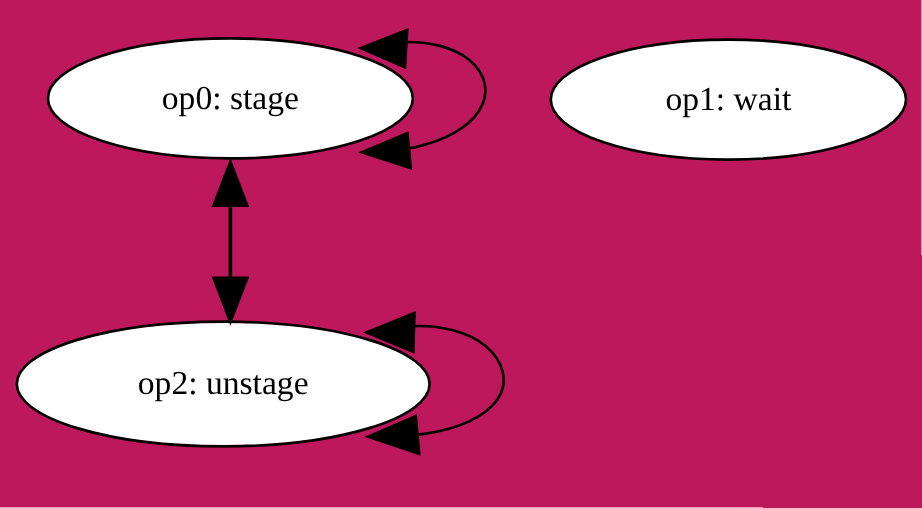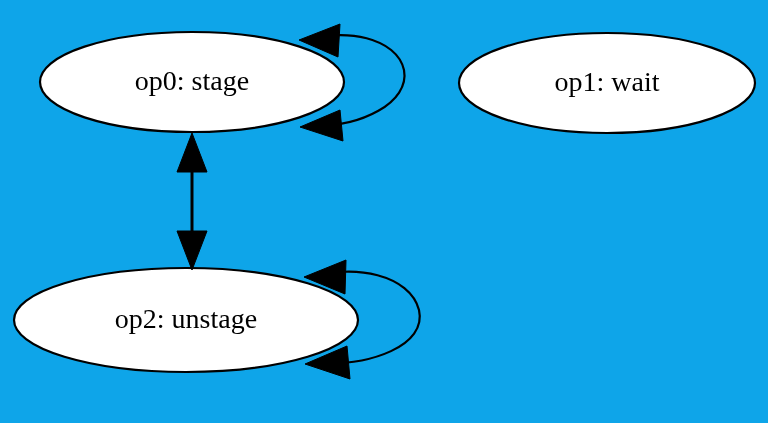--- a/index.html
+++ b/index.html
@@ -5,21 +5,21 @@
 <style>
   html, body {
     margin: 0;
     padding: 0;
     background: #ffffff;
   }
   #canvas-wrap {
     position: relative;
     width: 768px;
     height: 423px;
-    background: #0ea5e9;
+    background: #be185d;
     overflow: hidden;
   }
   svg#graph {
     display: block;
     width: 768px;
     height: 423px;
   }
   .node-ellipse {
     fill: #ffffff;
     stroke: #000000;

